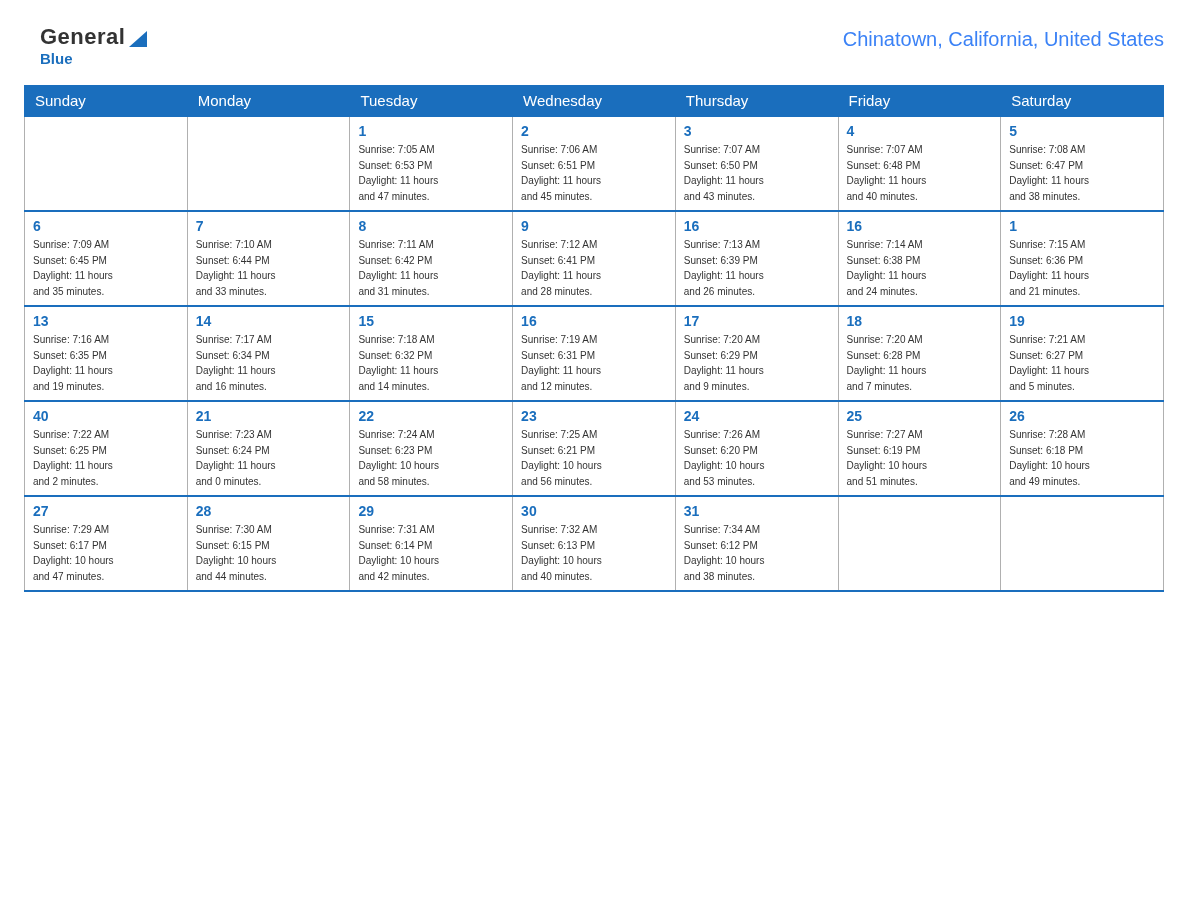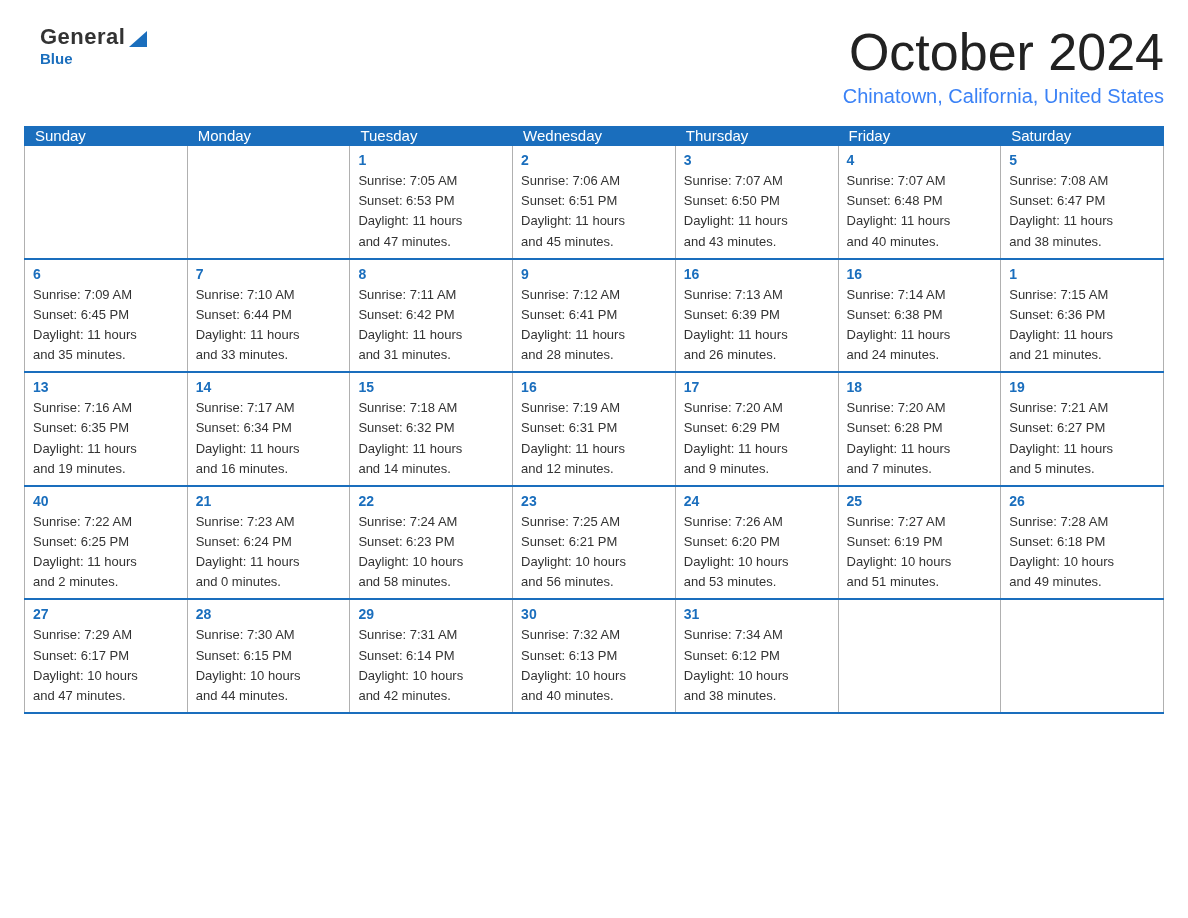--- a/index.html
+++ b/index.html
@@ -53,21 +53,21 @@
     .calendar-table {
       width: 100%;
       border-collapse: collapse;
       border: 1px solid #b0b0b0;
     }
     .calendar-table th {
       background-color: #1a6ebd;
       color: #fff;
       font-size: 15px;
       font-weight: normal;
-      padding: 0 10px;
+      padding: 6px 10px;
       text-align: left;
       border: 1px solid #1a6ebd;
     }
     .calendar-table td {
       vertical-align: top;
       padding: 6px 8px;
       border: 1px solid #b0b0b0;
       width: calc(100% / 7);
       min-height: 100px;
       font-size: 12.5px;
@@ -75,21 +75,21 @@
     }
     .day-number {
       font-size: 14px;
       font-weight: bold;
       color: #1a6ebd;
       margin-bottom: 3px;
       display: block;
     }
     .day-info {
       color: #333;
-      font-size: 13px;
+      font-size: 10px;
       line-height: 1.55;
     }
     .empty-cell {
       background: #fff;
     }
     tr {
       border-bottom: 2px solid #1a6ebd;
     }
   </style>
 </head>
@@ -101,21 +101,20 @@
       <span class="logo-general">General</span>
       <svg width="22" height="22" viewBox="0 0 22 22" style="margin-left:2px;margin-top:2px;">
         <polygon points="2,20 20,4 20,20" fill="#1a6ebd"></polygon>
       </svg>
     </div>
     <div class="logo-blue">
       <span>Blue</span>
     </div>
   </div>
   <div class="title-block">
-    <div class="month-title">October 2024</div>
     <div class="location-title">Chinatown, California, United States</div>
   </div>
 </div>
 
 <table class="calendar-table">
   <thead>
     <tr>
 
     <th>Sunday</th>
         <th>Monday</th>

